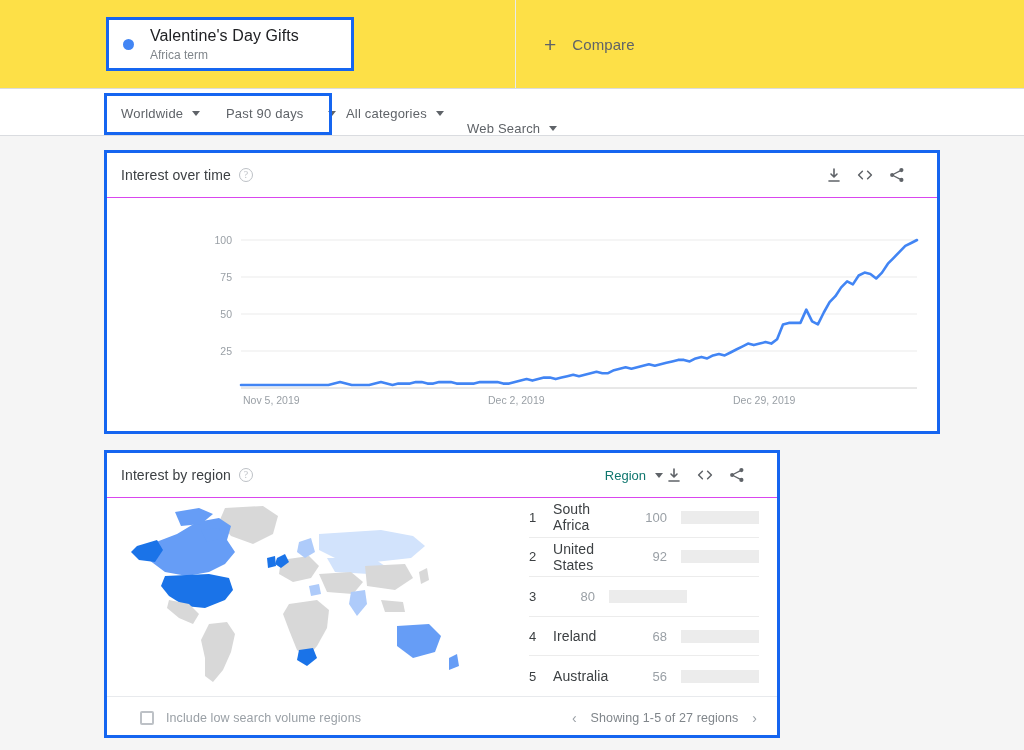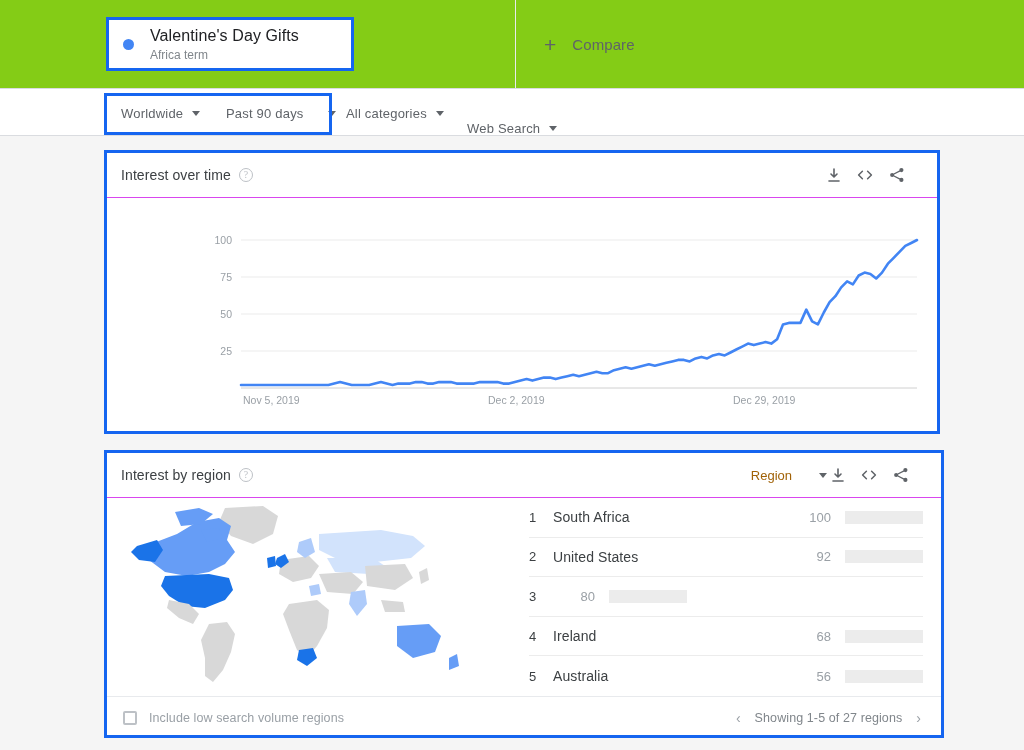--- a/index.html
+++ b/index.html
@@ -7,21 +7,21 @@
     width: 1024px; height: 750px;
     font-family: "Liberation Sans", sans-serif;
     background: #f5f5f5;
     overflow: hidden;
   }
   #root { position: relative; width: 1024px; height: 750px; }
 
   
   .topbar {
     position: absolute; left: 0; top: 0; width: 1024px; height: 89px;
-    background: #84cc16; border-bottom: 1px solid #dadce0;
+    background: #fde047; border-bottom: 1px solid #dadce0;
     display: flex; align-items: stretch;
   }
   .term-cell {
     width: 516px; display: flex; align-items: center;
     border-right: 1px solid #e8eaed; padding-left: 8px;
   }
   .term-box {
     margin-left: 98px; width: 248px; height: 54px;
     border: 3px solid #1565f0;
     display: flex; align-items: center; padding: 0 14px;
@@ -60,39 +60,39 @@
     display: inline-block;
   }
   #f-geo   { left: 121px; top: 106px; }
   #f-time  { left: 226px; top: 106px; gap: 24px; }
   #f-cat   { left: 346px; top: 106px; }
   #f-type  { left: 467px; top: 106px; margin-top: 15px; }
 
   
   .card-wrap { position: absolute; border: 3px solid #1565f0; background: #fff; }
   #card-time   { left: 104px; top: 150px;  width: 836px; height: 284px; }
-  #card-region { left: 104px; top: 450px;  width: 840px; height: 288px; }
+  #card-region { left: 104px; top: 450px;  width: 676px; height: 288px; }
 
   .card-head {
     height: 45px; display: flex; align-items: center;
     padding: 0 32px 0 14px; border-bottom: 1px solid #d946ef; justify-content: flex-end;
   }
   .card-title { font-size: 14px; color: #3c4043; letter-spacing: .1px; }
   .help-icon {
     width: 14px; height: 14px; border-radius: 50%;
     border: 1px solid #bdc1c6; color: #bdc1c6;
     font-size: 10px; line-height: 12px; text-align: center;
     margin-left: 8px; font-family: "Liberation Serif", serif;
   }
   .head-spacer { flex: 1; }
   .head-actions { display: flex; align-items: center; gap: 16px; }
   .icon-btn { cursor: pointer; display: flex; align-items: center; }
   .region-select {
-    display: flex; align-items: center; gap: 27px;
-    font-size: 13px; color: #a16207; cursor: pointer; margin-right: 4px;
+    display: flex; align-items: center; gap: 9px;
+    font-size: 13px; color: #0f766e; cursor: pointer; margin-right: 4px;
   }
 
   
   .chart-body { position: relative; height: 236px; }
   #line-svg { position: absolute; left: 0; top: 0; }
 
   
   .region-body { display: flex; height: 198px; }
   .map-pane { width: 420px; position: relative; }
   #map-svg { position: absolute; left: 6px; top: 2px; }
@@ -105,21 +105,21 @@
   .region-row:last-child { border-bottom: none; }
   .rank { width: 24px; color: #3c4043; font-size: 13px; }
   .rname { flex: 1; letter-spacing: .1px; }
   .rval { width: 42px; text-align: right; color: #9aa0a6; font-size: 13px; margin-right: 14px; }
   .rbar-track { width: 78px; height: 13px; background: #ececec; }
   .rbar-fill { height: 13px; background: #4285f4; }
 
   
   .card-foot {
     height: 43px; border-top: 1px solid #e8eaed;
-    display: flex; align-items: center; padding: 0 20px 0 16px;
+    display: flex; align-items: center; padding: 0 20px 0 33px;
   }
   .chk-box {
     width: 14px; height: 14px; border: 2px solid #bdc1c6; border-radius: 2px;
     margin-right: 12px; cursor: pointer; flex: none;
   }
   .chk-label { font-size: 12.5px; color: #9aa0a6; letter-spacing: .1px; }
   .foot-spacer { flex: 1; }
   .pager { display: flex; align-items: center; gap: 14px; }
   .pg-arrow { font-size: 14px; color: #9aa0a6; cursor: pointer; }
   .pg-text { font-size: 12.5px; color: #80868b; letter-spacing: .1px; }

